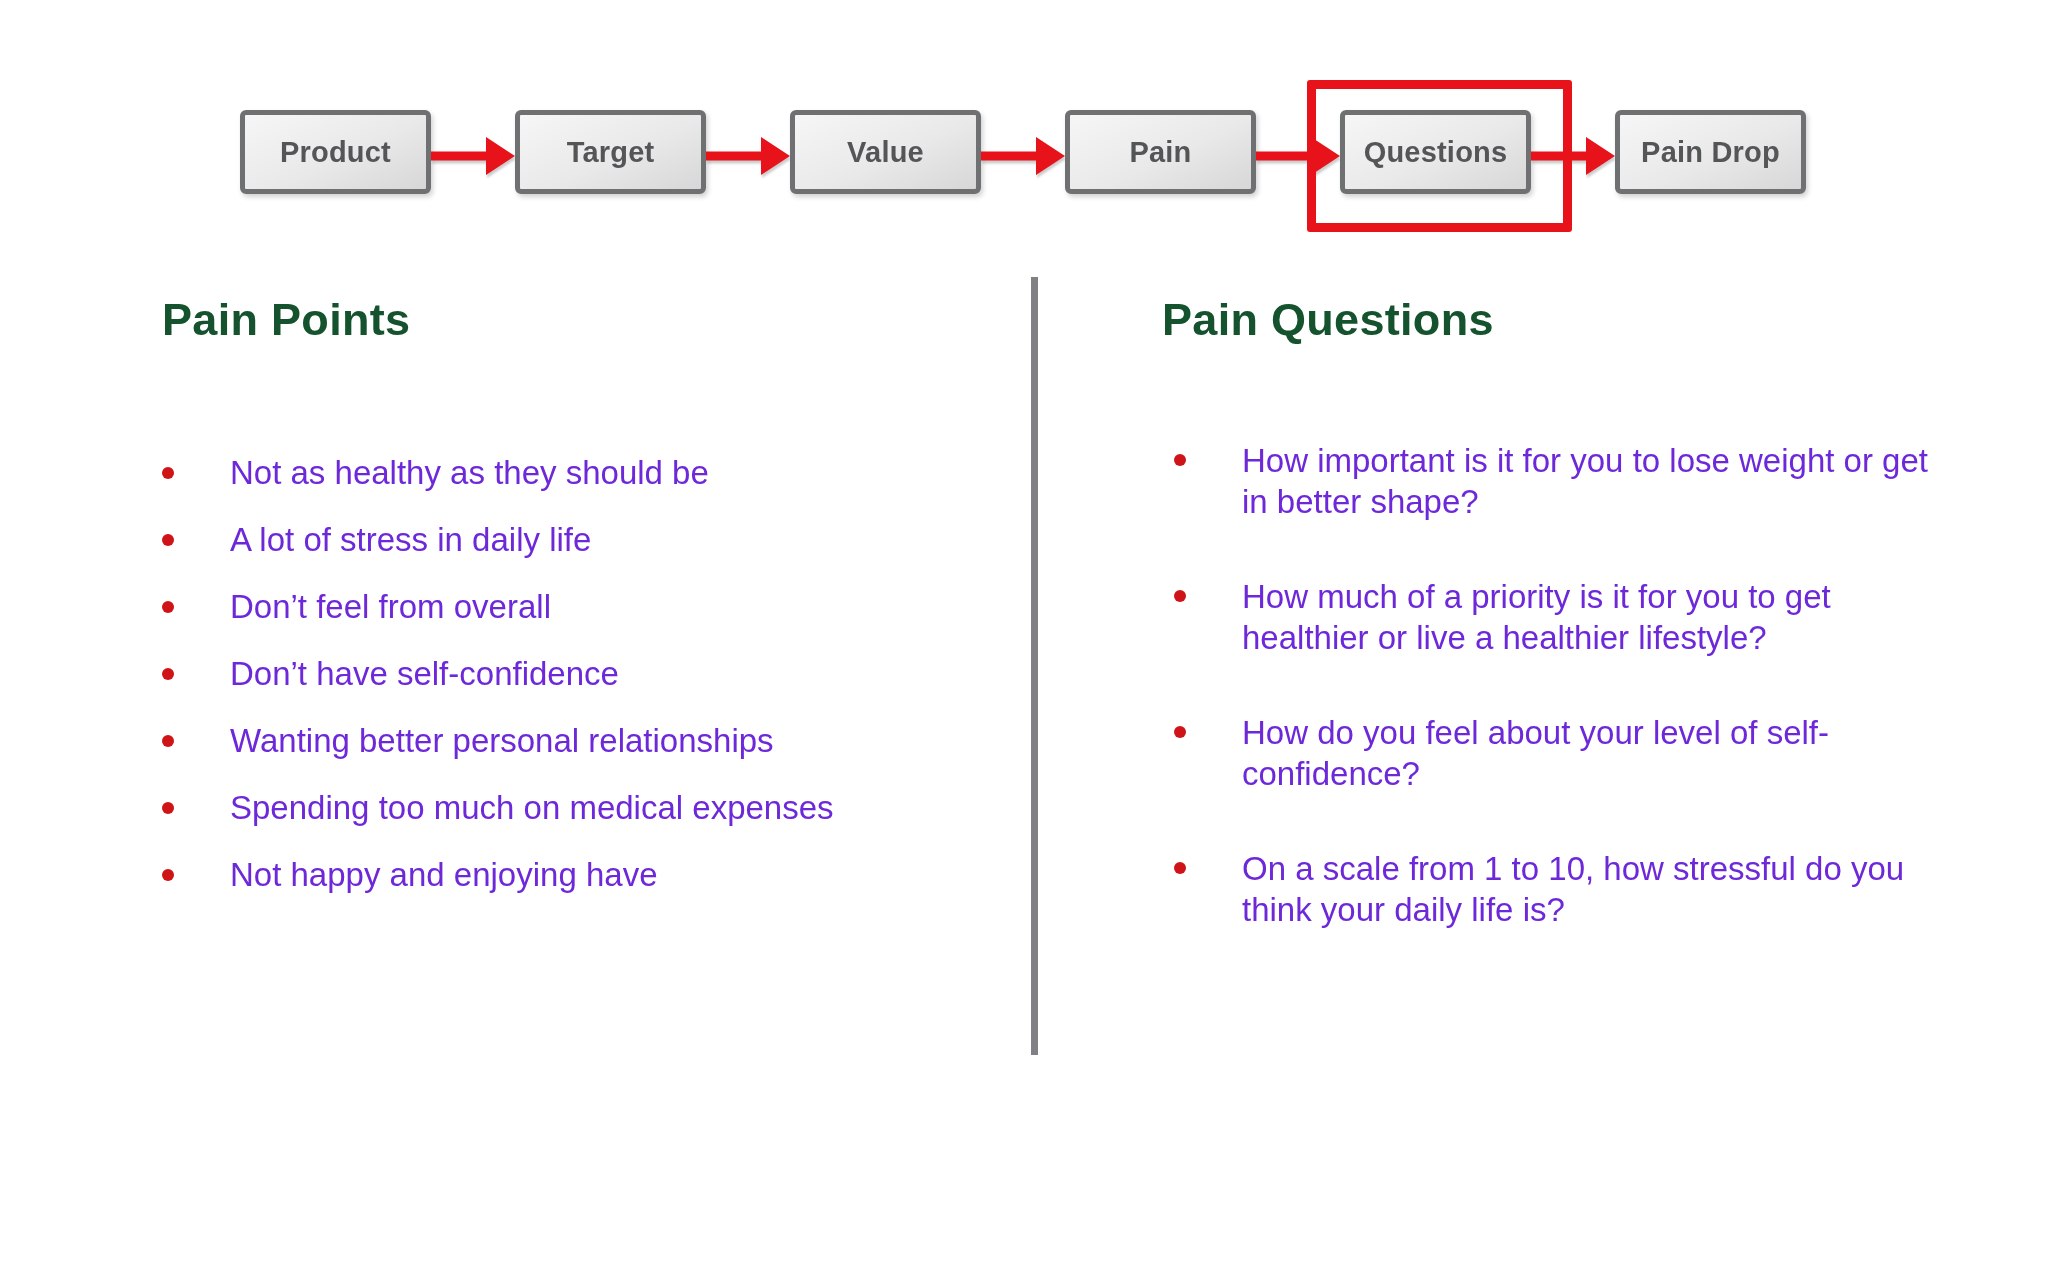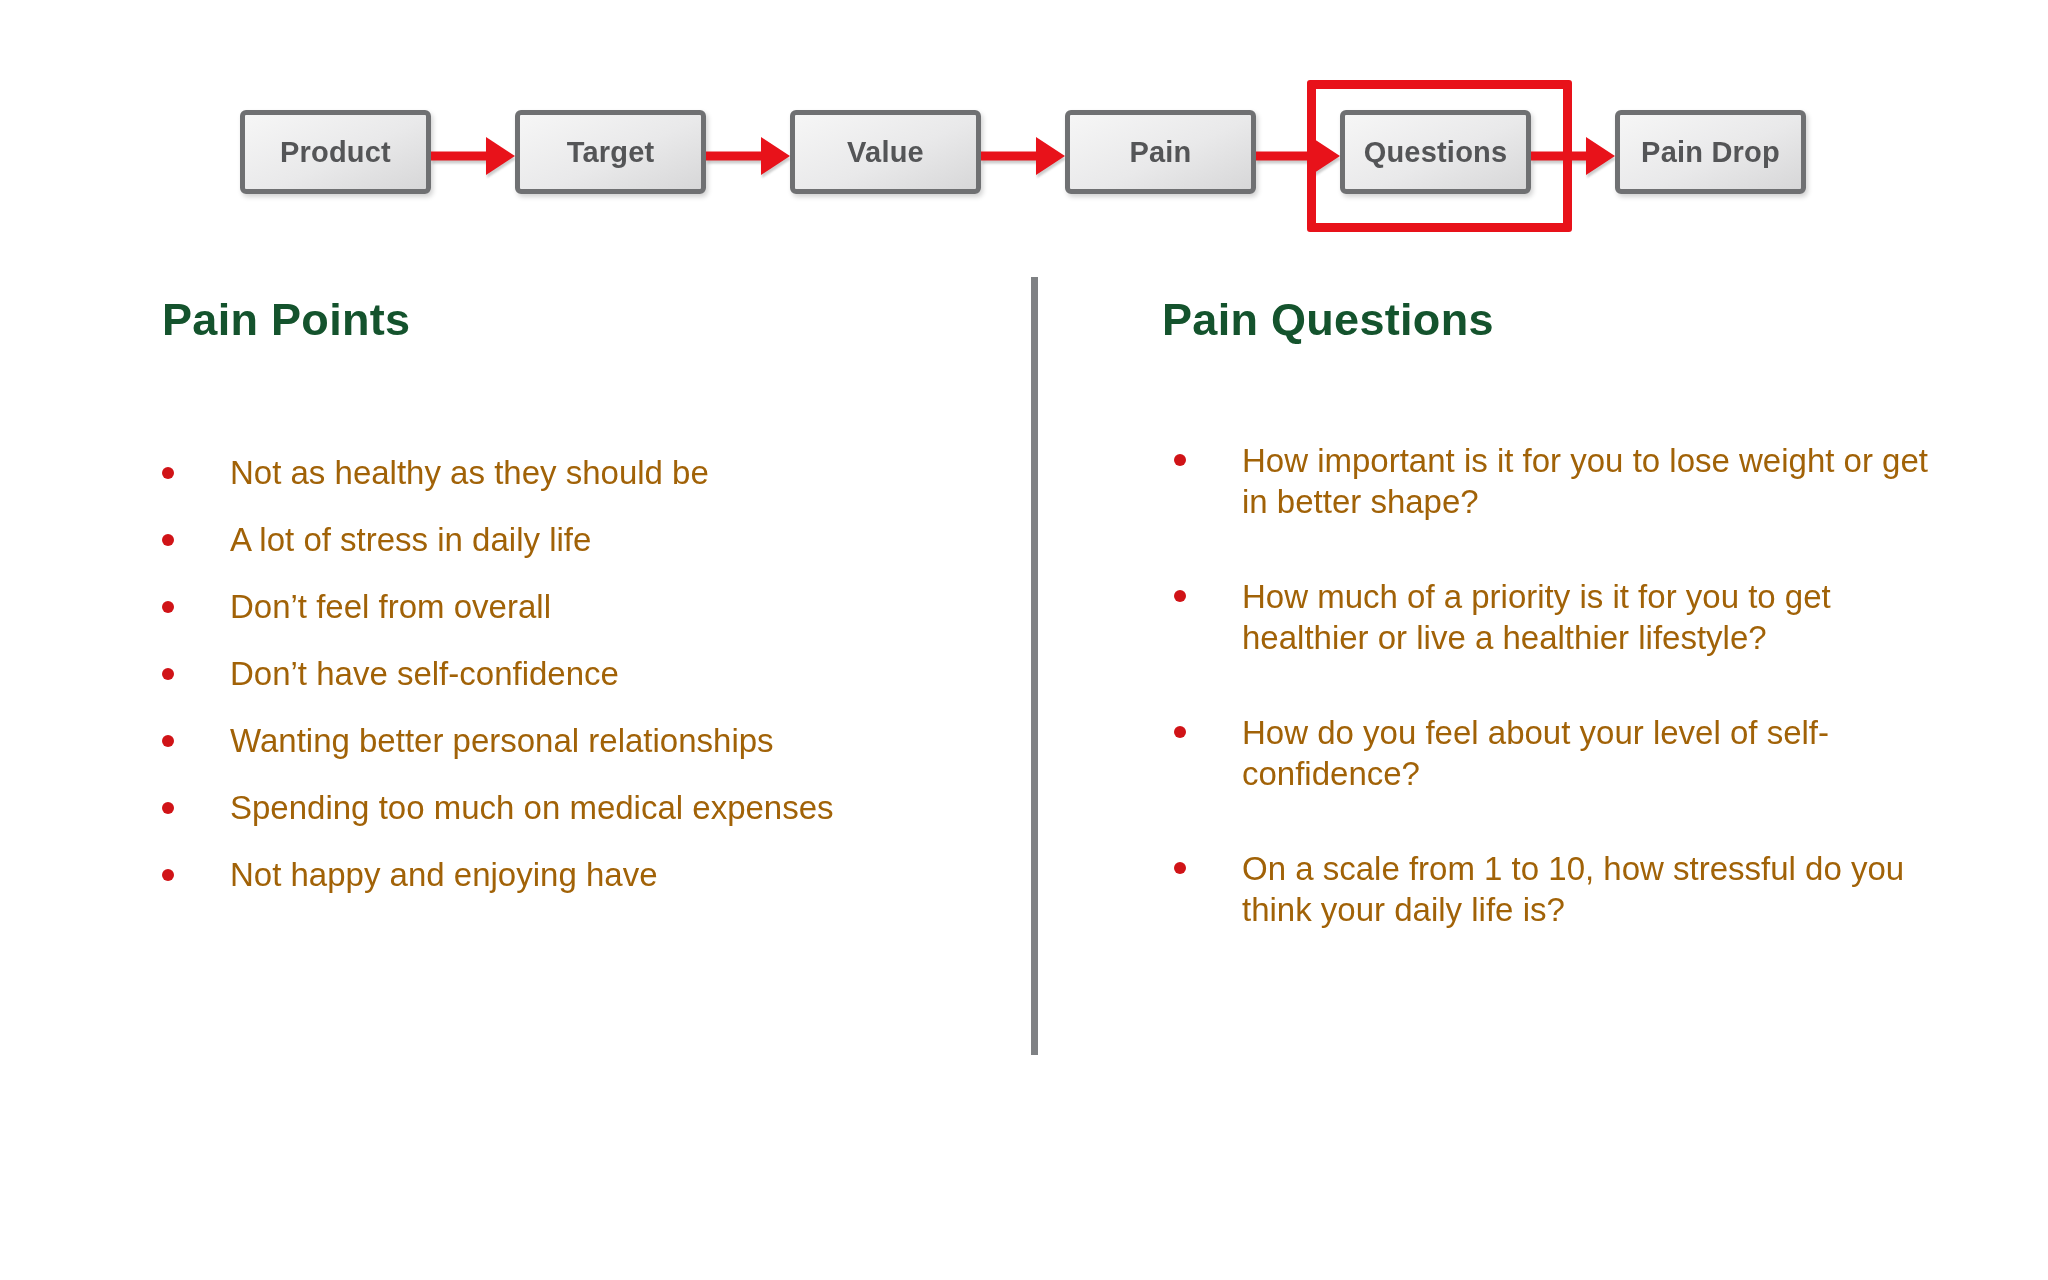--- a/index.html
+++ b/index.html
@@ -79,21 +79,21 @@
     width: 7px;
     height: 778px;
     background: #7f8184;
   }
 
   ul.bullet-list { position: absolute; list-style: none; }
   ul.bullet-list li {
     display: flex;
     align-items: flex-start;
     font-size: 33px;
-    color: #a16207;
+    color: #6d28d9;
   }
   .dot {
     flex: 0 0 12px;
     width: 12px;
     height: 12px;
     border-radius: 50%;
     background: #d01317;
   }
   .li-text { margin-left: 56px; }
 

